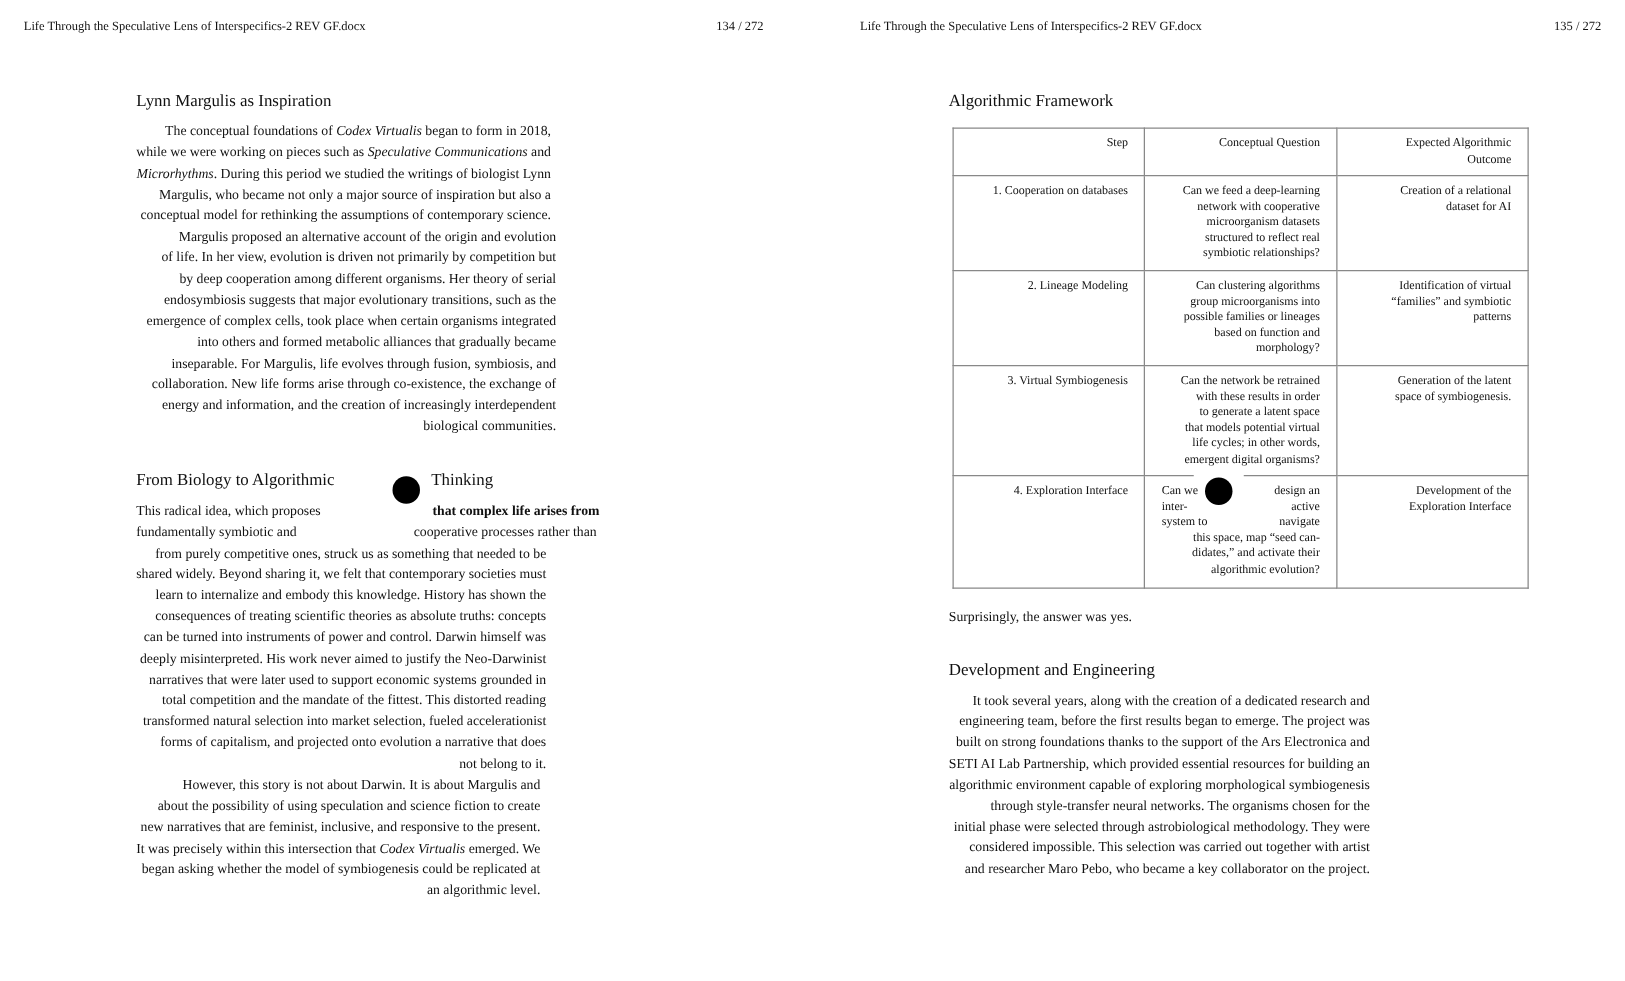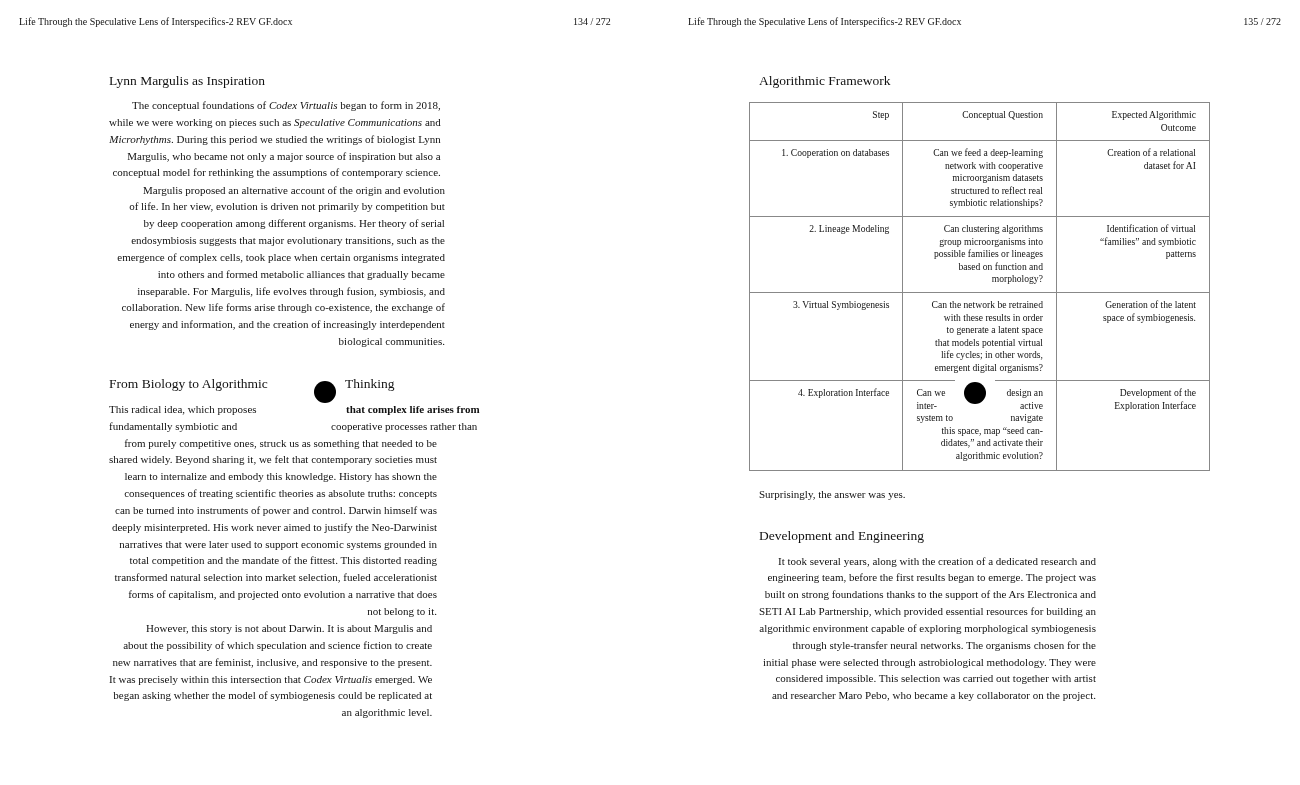--- a/index.html
+++ b/index.html
@@ -11,21 +11,21 @@
   .hdr-title-l { left:19px; }
   .hdr-num-l { left:573px; }
   .hdr-title-r { left:38px; }
   .hdr-num-r { right:19px; }
   .heading { position:absolute; font-size:13.5px; line-height:17px; }
   .body-text { position:absolute; font-size:11px; line-height:16.85px; white-space:nowrap; }
   .body-text .ln { display:block; height:16.85px; }
   .indent { padding-left:34px; }
   i { font-style:italic; }
   .dot { position:absolute; width:22px; height:22px; border-radius:50%; background:#000; }
-  table.framework { position:absolute; left:99px; top:102px; width:461px; border-collapse:collapse; font-size:9.6px; line-height:12.6px;padding-left:10px; }
+  table.framework { position:absolute; left:112px; top:102px; width:461px; border-collapse:collapse; font-size:9.6px; line-height:12.6px;padding-left:10px; }
   table.framework td { border:1px solid #888; vertical-align:top; padding:6px 13px 0 13px; }
   table.framework td.c1 { width:127px; }
   table.framework td.c2 { width:127px; }
   table.framework td.c3 { width:127px; }
   .cell-lines span { display:block; white-space:nowrap; }
   .gapmask { position:absolute; background:#fff; height:3px; }
 </style>
 </head>
 <body>
 
@@ -71,21 +71,21 @@
       <span class="ln">can be turned into instruments of power and control. Darwin himself was</span>
       <span class="ln">deeply misinterpreted. His work never aimed to justify the Neo-Darwinist</span>
       <span class="ln">narratives that were later used to support economic systems grounded in</span>
       <span class="ln">total competition and the mandate of the fittest. This distorted reading</span>
       <span class="ln">transformed natural selection into market selection, fueled accelerationist</span>
       <span class="ln">forms of capitalism, and projected onto evolution a narrative that does</span>
       <span class="ln">not belong to it.</span>
     </div>
   <div class="body-text" style="left:109px; top:620px;" id="l-p4">
       <span class="ln indent"><span>However, this story is not about Darwin. It is about Margulis and</span></span>
-      <span class="ln"><span>about the possibility of which speculation and science fiction to create</span></span>
+      <span class="ln"><span>about the possibility of using speculation and science fiction to create</span></span>
       <span class="ln"><span>new narratives that are feminist, inclusive, and responsive to the present.</span></span>
       <span class="ln"><span>It was precisely within this intersection that </span><i>Codex Virtualis</i><span> emerged. We</span></span>
       <span class="ln"><span>began asking whether the model of symbiogenesis could be replicated at</span></span>
       <span class="ln"><span>an algorithmic level.</span></span>
     </div>
 </div>
 
 <div class="page" id="page-right">
   <div class="hdr hdr-title-r">Life Through the Speculative Lens of Interspecifics-2 REV GF.docx</div>
   <div class="hdr hdr-num-r">135 / 272</div>

